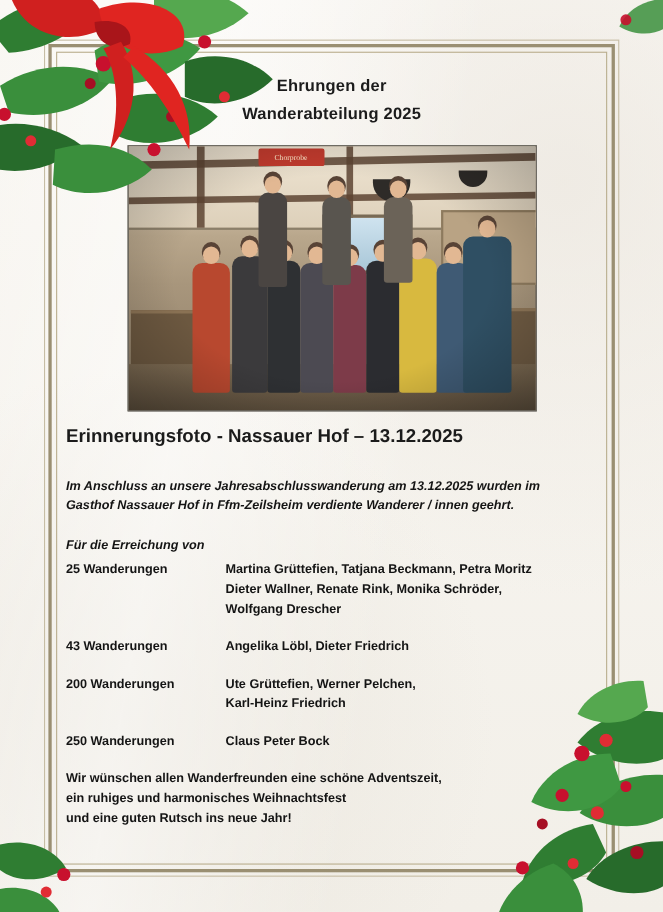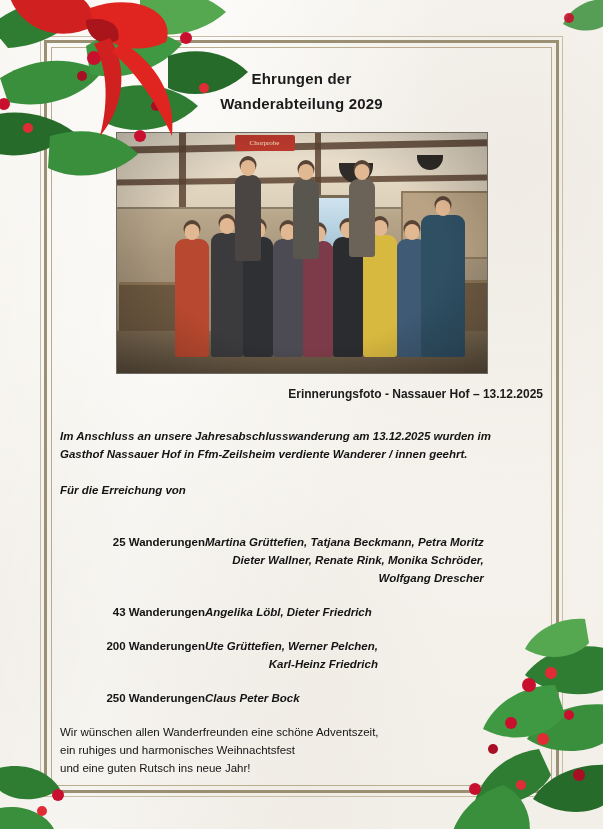--- a/index.html
+++ b/index.html
@@ -170,71 +170,69 @@
     background: #e2b893;
     box-shadow: 0 -3px 0 1px #584336;
   }
   .photo-vignette {
     position: absolute;
     inset: 0;
     background: radial-gradient(ellipse at center, rgba(0,0,0,0) 55%, rgba(0,0,0,0.28) 100%);
   }
 
   .caption {
-    text-align: right;
-    font-size: 12px;
+    text-align: left;
+    font-size: 17px;
     font-weight: bold;
     color: #1b1b1b;
     margin-top: 13px;
   }
 
   .para {
     font-size: 11.5px;
     font-weight: bold;
     color: #141414;
     line-height: 18px;
     margin-top: 26px;
     font-style: italic;
   }
   .para.second {
     margin-top: 18px;
   }
 
   .awards {
-    margin-top: 34px;
-    text-align: right;
+    margin-top: 4px;
   }
   .award-row {
     display: flex;
     align-items: flex-start;
     margin-bottom: 16px;
   }
   .award-count {
     width: 145px;
     flex: 0 0 145px;
     font-size: 11.5px;
     font-weight: bold;
     color: #141414;
     line-height: 18px;
   }
   .award-names {
     font-size: 11.5px;
     font-weight: bold;
     color: #141414;
     line-height: 18px;
-    font-style: italic;
   }
   .award-names div {
     white-space: nowrap;
   }
 
   .closing {
     margin-top: 14px;
     font-size: 11.5px;
-    font-weight: normal;
+    font-weight: bold;
     color: #141414;
     line-height: 18px;
   }
 
   
   .deco {
     position: absolute;
     pointer-events: none;
     z-index: 8;
   }
@@ -248,21 +246,21 @@
 
 <div class="page">
 
   <div class="paper-texture"></div>
   <div class="frame"></div>
 
   <div class="content">
 
     <div class="title">
       <div>Ehrungen der</div>
-      <div>Wanderabteilung 2029</div>
+      <div>Wanderabteilung 2025</div>
     </div>
 
     <div class="photo-wrap">
       <div class="photo-room">
         <div class="photo-ceiling"></div>
         <div class="beam b1"></div>
         <div class="beam b2"></div>
         <div class="beam v1"></div>
         <div class="beam v2"></div>
         <div class="lamp l1"></div>

